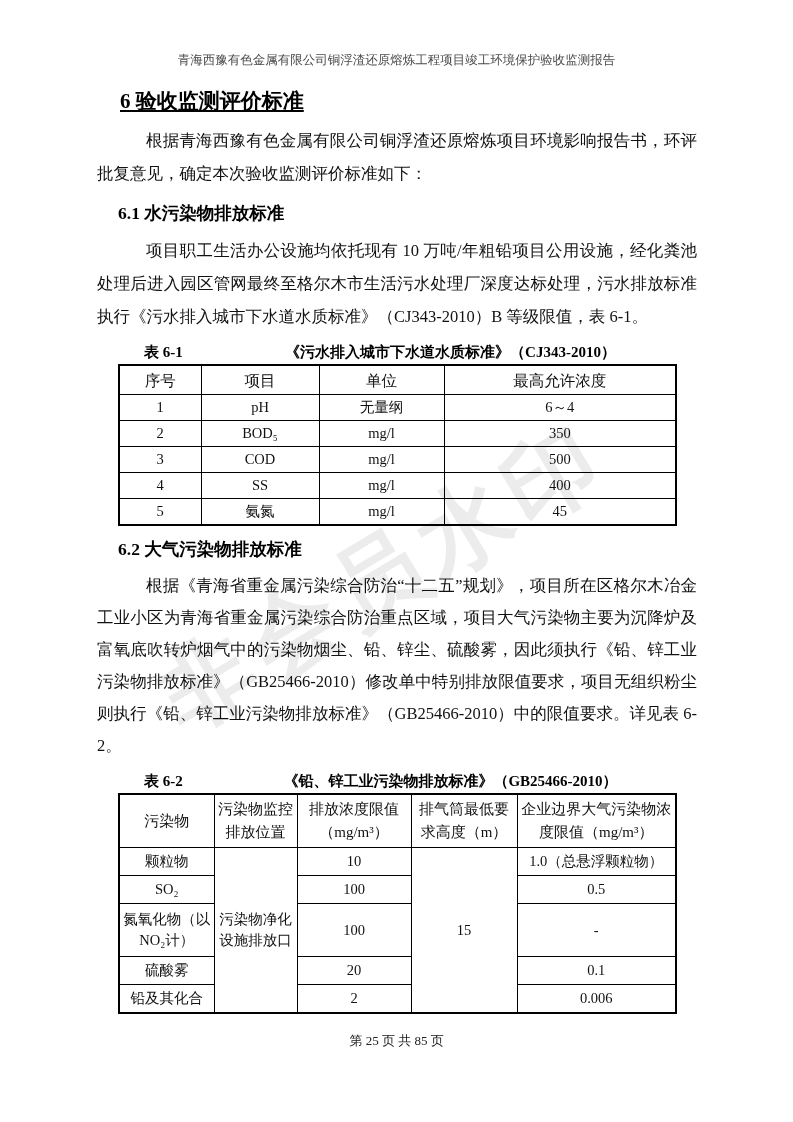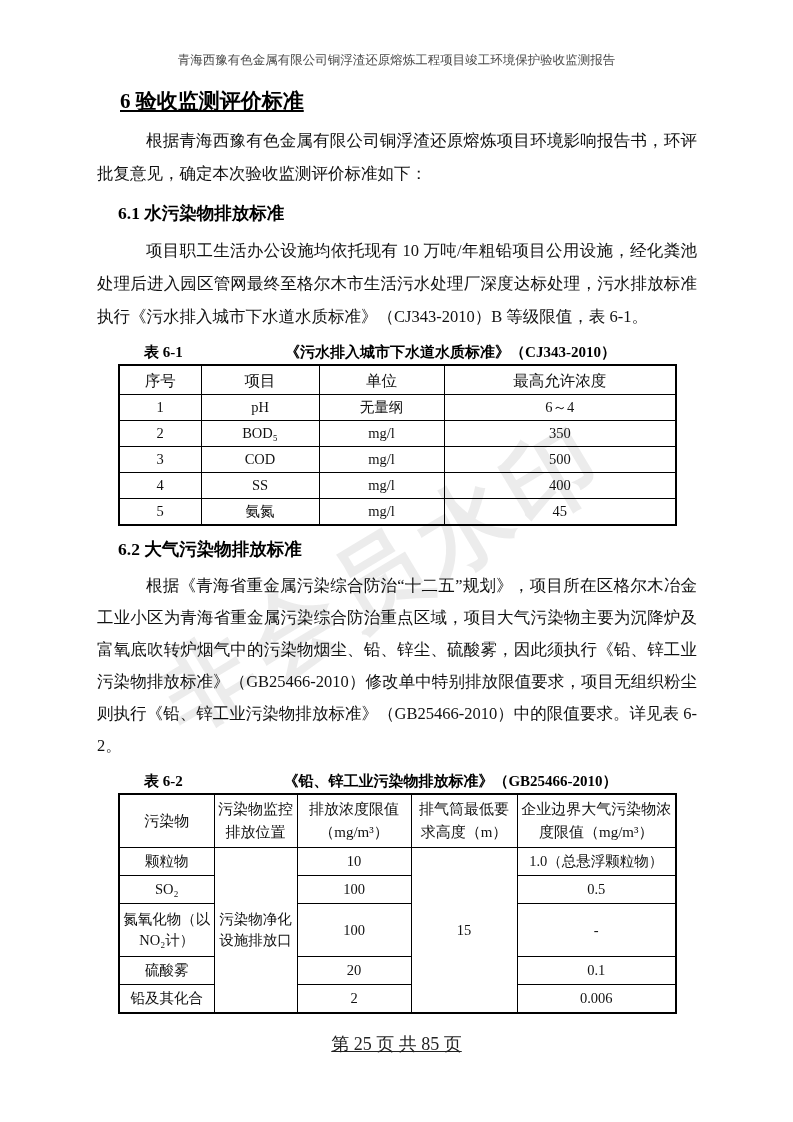--- a/index.html
+++ b/index.html
@@ -95,24 +95,23 @@
   }
   table#t1 th { height:26px; font-size:15.5px; }
   table#t1 td { height:23px; }
   table#t2 th { height:50px; font-size:15px; line-height:23px; }
   table#t2 tr.r-single td { height:25px;font-family:Liberation Serif, serif; }
   table#t2 tr.r-double td { height:50px; }
   .doc-footer {
     position:absolute;
     left:0; right:0; top:1032px;
     text-align:center;
-    font-size:18px;
+    font-size:13px;
     color:#222;
     z-index:1;
-    text-decoration:underline;
   }
   .num { letter-spacing:0.5px; }
 </style>
 </head>
 <body>
 
 <div class="page">
 
   <div class="watermark">非会员水印</div>
 

